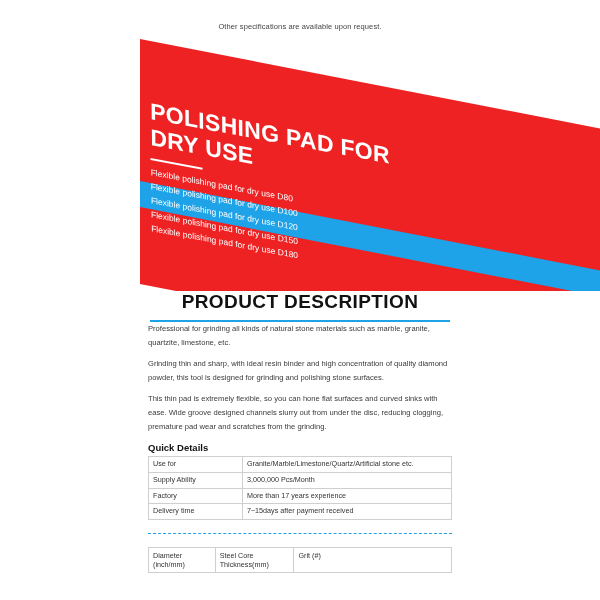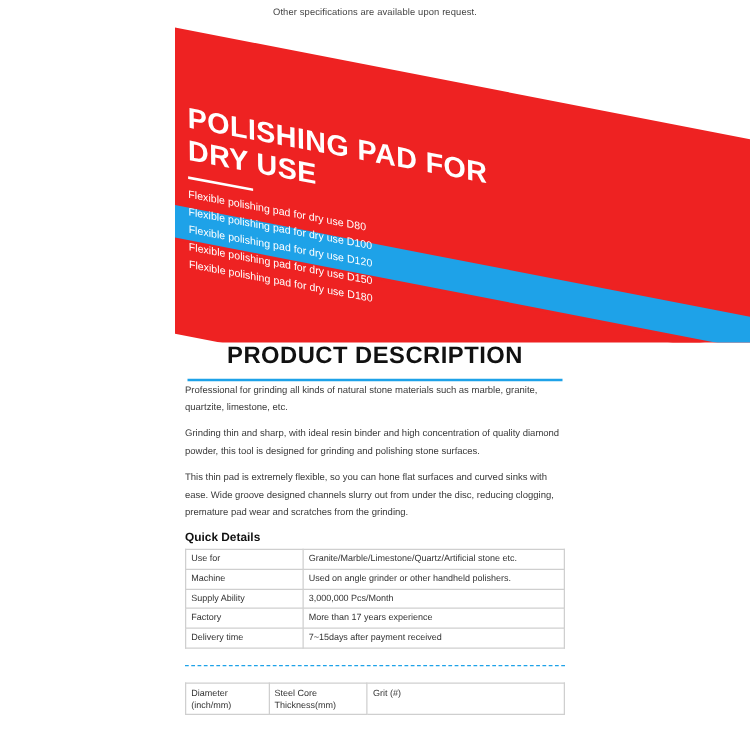--- a/index.html
+++ b/index.html
@@ -14,21 +14,21 @@
     color: #333;
     overflow: hidden;
     position: relative;
   }
 
   
   .top-note {
     text-align: center;
     font-size: 7.5px;
     color: #444;
-    padding-top: 5px;
+    padding-top: 22px;
     letter-spacing: .1px;
   }
 
   
   .banner {
     position: relative;
     width: 600px;
     height: 260px;
     overflow: hidden;
   }
@@ -186,24 +186,20 @@
   <p class="para">This thin pad is extremely flexible, so you can hone flat surfaces and curved sinks with ease. Wide groove designed channels slurry out from under the disc, reducing clogging, premature pad wear and scratches from the grinding.</p>
 
   <div class="quick-title">Quick Details</div>
   <table class="qd">
     <tbody>
       <tr>
         <td class="k">Use for</td>
         <td>Granite/Marble/Limestone/Quartz/Artificial stone etc.</td>
       </tr>
       <tr>
-        <td class="k">Machine</td>
-        <td>Used on angle grinder or other handheld polishers.</td>
-      </tr>
-      <tr>
         <td class="k">Supply Ability</td>
         <td>3,000,000 Pcs/Month</td>
       </tr>
       <tr>
         <td class="k">Factory</td>
         <td>More than 17 years experience</td>
       </tr>
       <tr>
         <td class="k">Delivery time</td>
         <td>7~15days after payment received</td>

